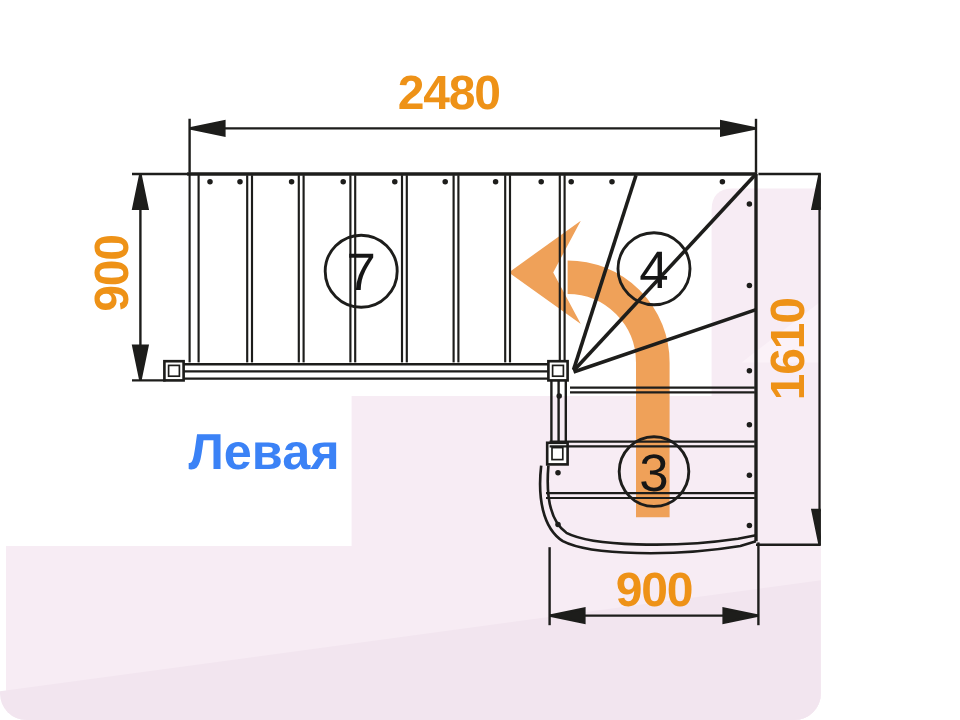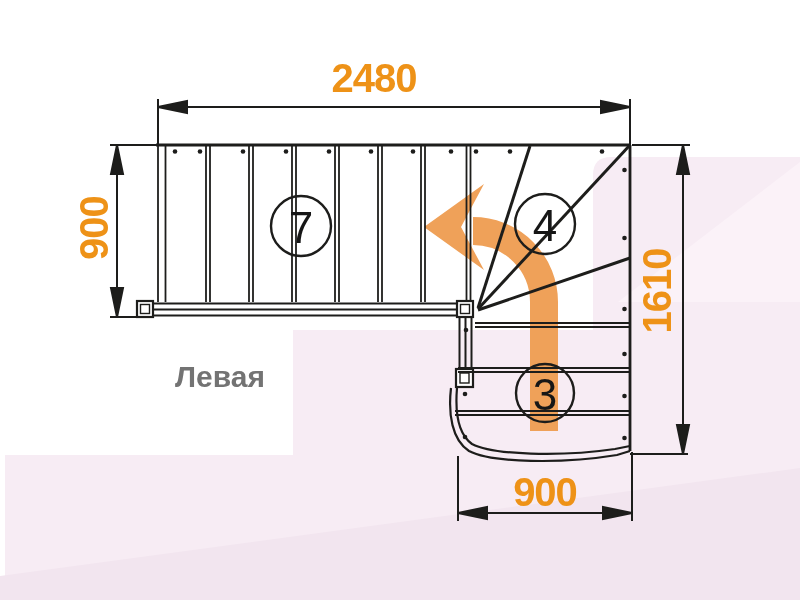--- a/index.html
+++ b/index.html
@@ -1,24 +1,24 @@
 <!DOCTYPE html>
 <html><head>
 <meta charset="utf-8">
 <style>
   html,body{margin:0;padding:0;background:#fff;}
   #stage{
-    position:relative;width:800px;height:600px;overflow:hidden;
-    font-family:"Liberation Sans",sans-serif;background:#ffffff;
+    position:relative;width:684px;height:600px;overflow:hidden;
+    font-family:"Liberation Sans",sans-serif;background:#ffffff;border-radius:22px;
   }
   #drawing{position:absolute;left:0;top:0;}
   .lbl{position:absolute;transform:translate(-50%,-50%);white-space:nowrap;line-height:1;}
   .dim{font-weight:bold;font-size:40px;color:#EE9217;letter-spacing:-1px;}
   .dim.vert{transform:translate(-50%,-50%) rotate(-90deg);}
-  .title{font-weight:bold;font-size:30px;color:#737373;}
+  .title{font-weight:bold;font-size:42px;color:#3b82f6;}
   .stepnum{font-weight:400;font-size:44px;color:#161616;}
 </style>
 </head>
 <body>
 
 <div id="stage">
 
   <svg id="drawing" width="800" height="600" viewBox="0 0 800 600">
 
     <g>

